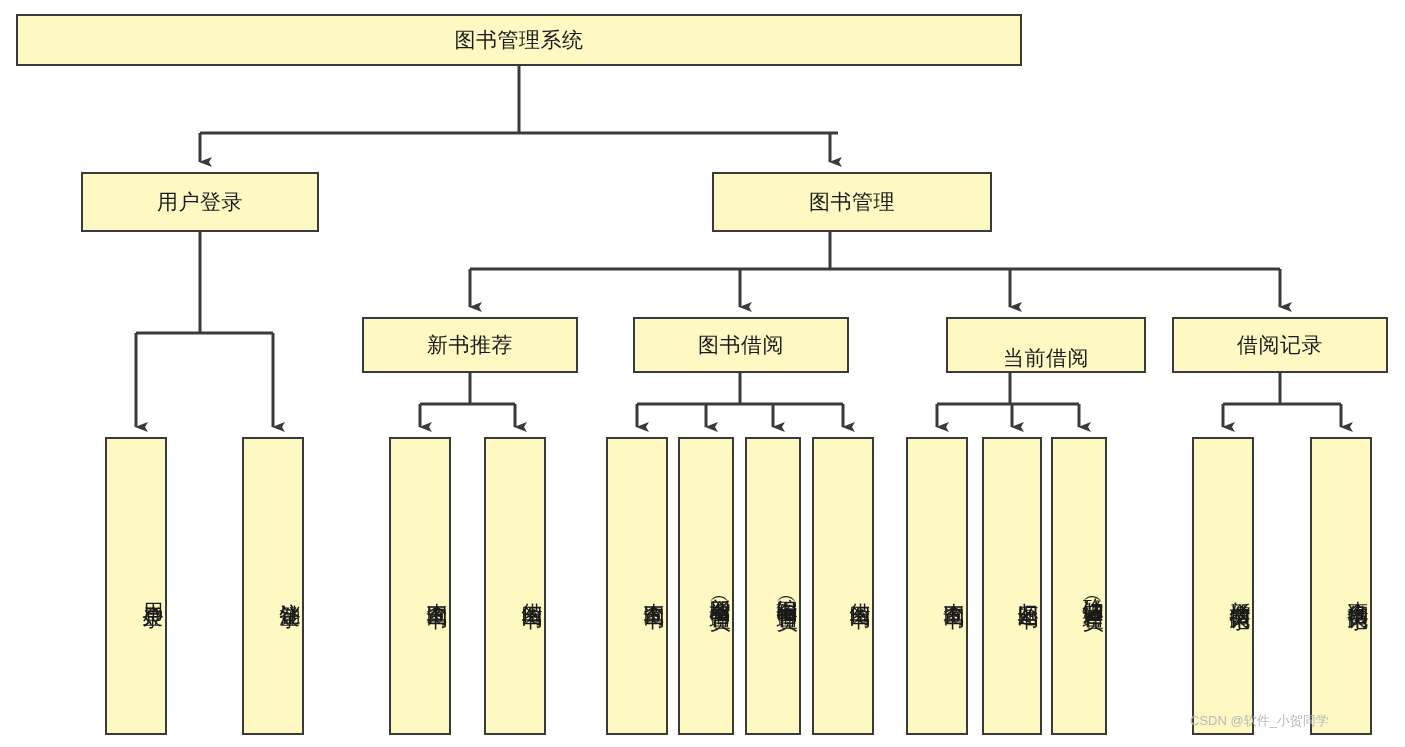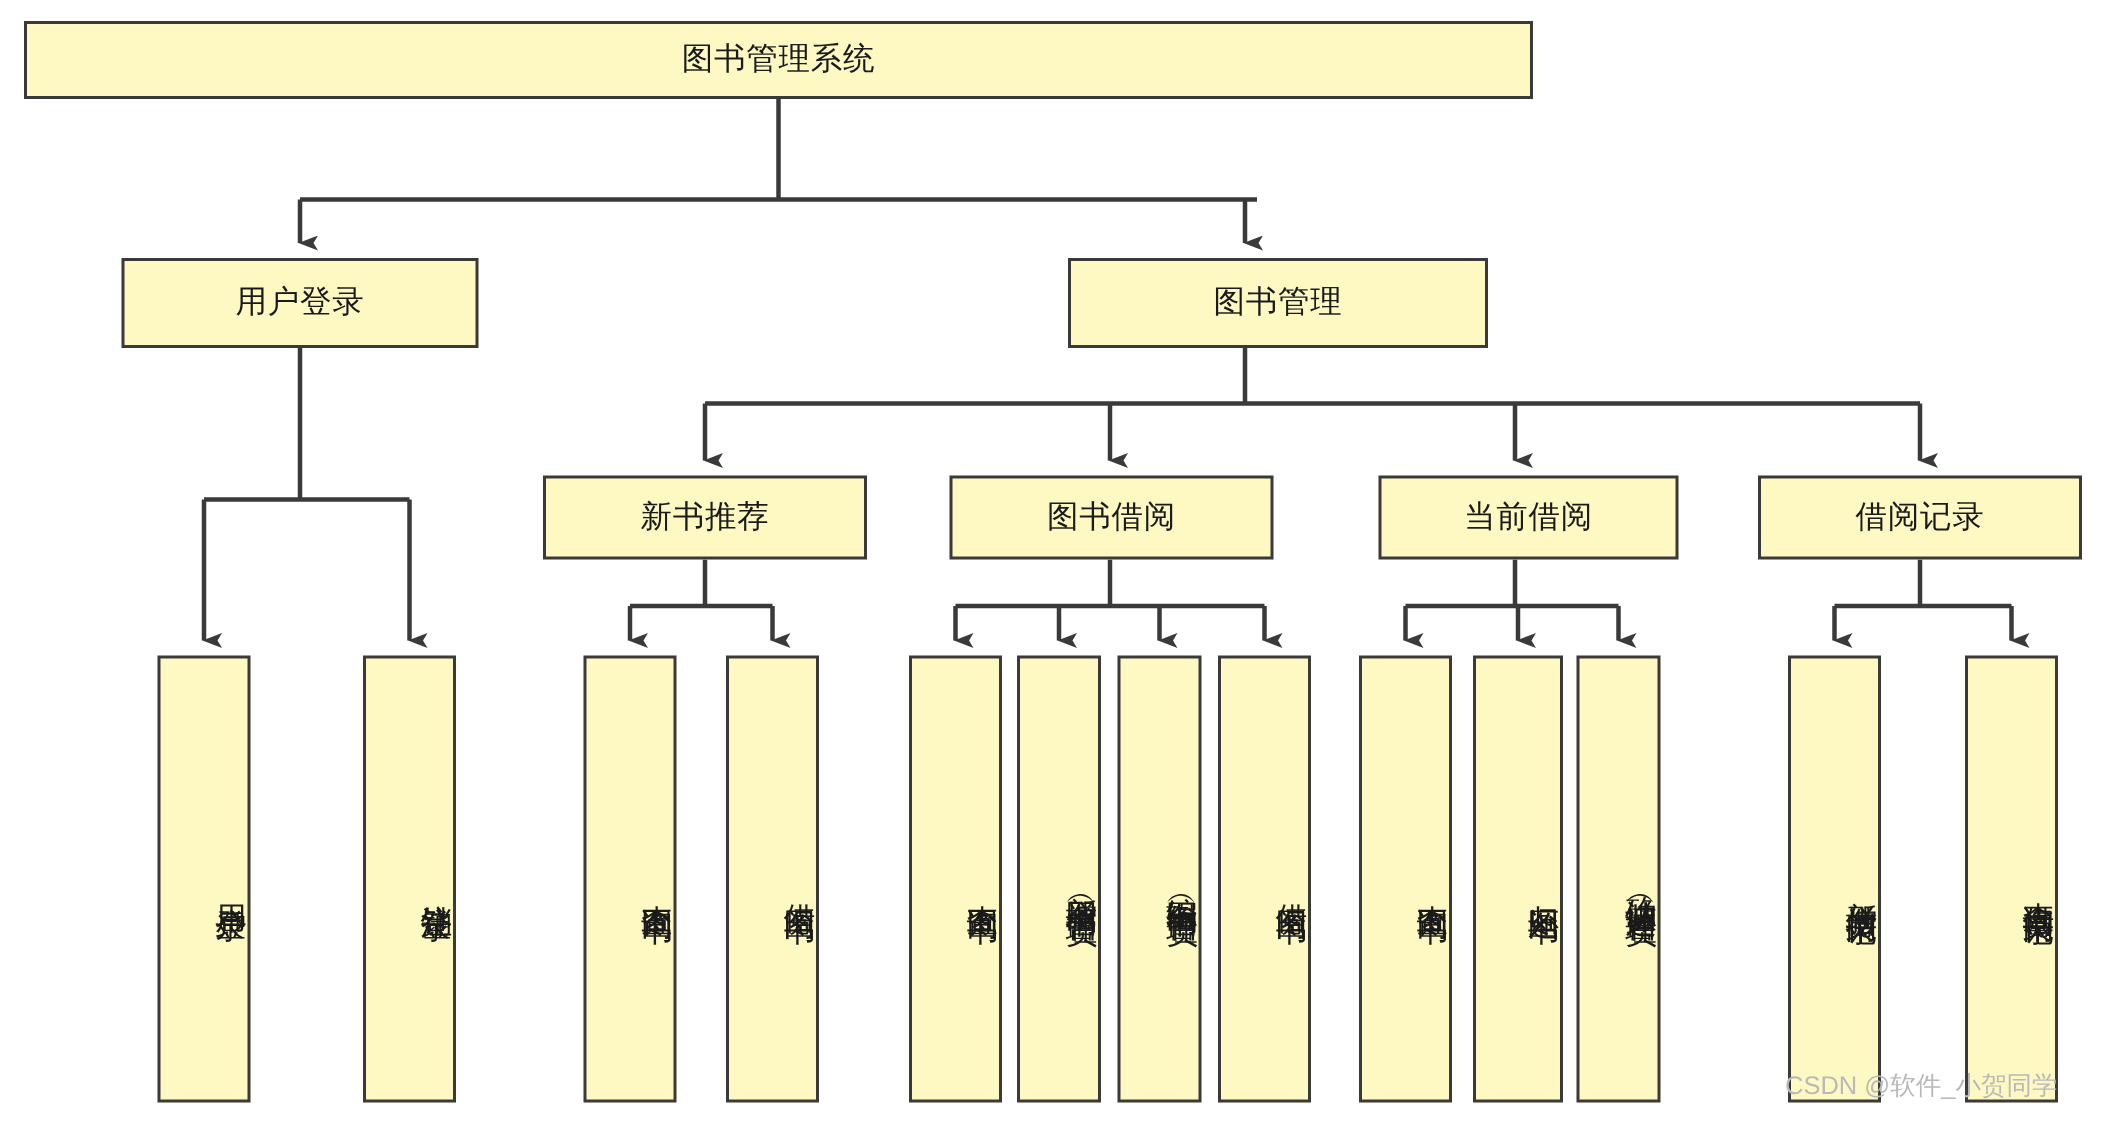--- a/index.html
+++ b/index.html
@@ -51,21 +51,21 @@
     align-items: flex-start;
     justify-content: center;
   }
   .node .label {
     display: block;
   }
   .watermark {
     position: absolute;
     left: 1190px;
     top: 712px;
-    font-size: 17px;
+    font-size: 13px;
     color: #b9b9b9;
     white-space: nowrap;
     font-family: "Liberation Sans", "DejaVu Sans", sans-serif;
   }
 </style>
 </head>
 <body>
 
 <div id="diagram-root">
 
@@ -132,21 +132,21 @@
   </div>
 
   <div class="node horiz" style="left:362px; top:317px; width:216px; height:56px;">
     <span class="label">新书推荐</span>
   </div>
 
   <div class="node horiz" style="left:633px; top:317px; width:216px; height:56px;">
     <span class="label">图书借阅</span>
   </div>
 
-  <div class="node horiz" style="left:919px; top:317px; width:200px; height:56px;">
+  <div class="node horiz" style="left:946px; top:317px; width:200px; height:56px;align-items:flex-end;">
     <span class="label">当前借阅</span>
   </div>
 
   <div class="node horiz" style="left:1172px; top:317px; width:216px; height:56px;">
     <span class="label">借阅记录</span>
   </div>
 
   <div class="node vert" style="left:105px; top:437px; width:62px; height:298px;">
     <span class="label">用户登录</span>
   </div>

